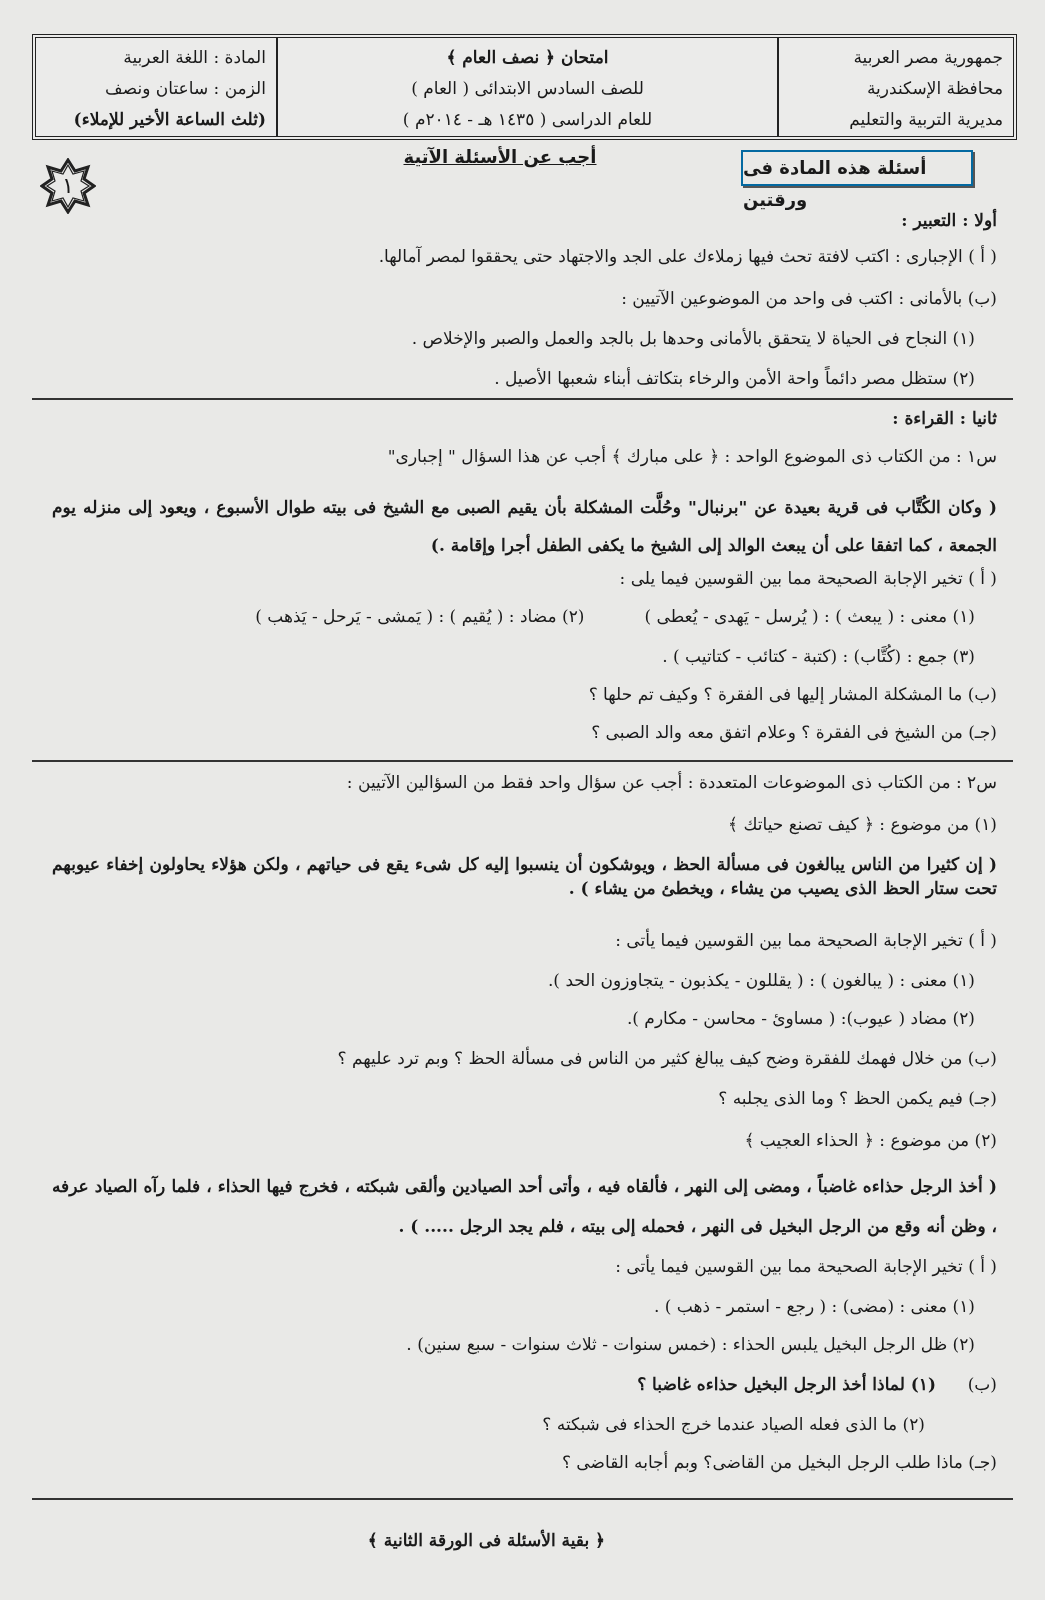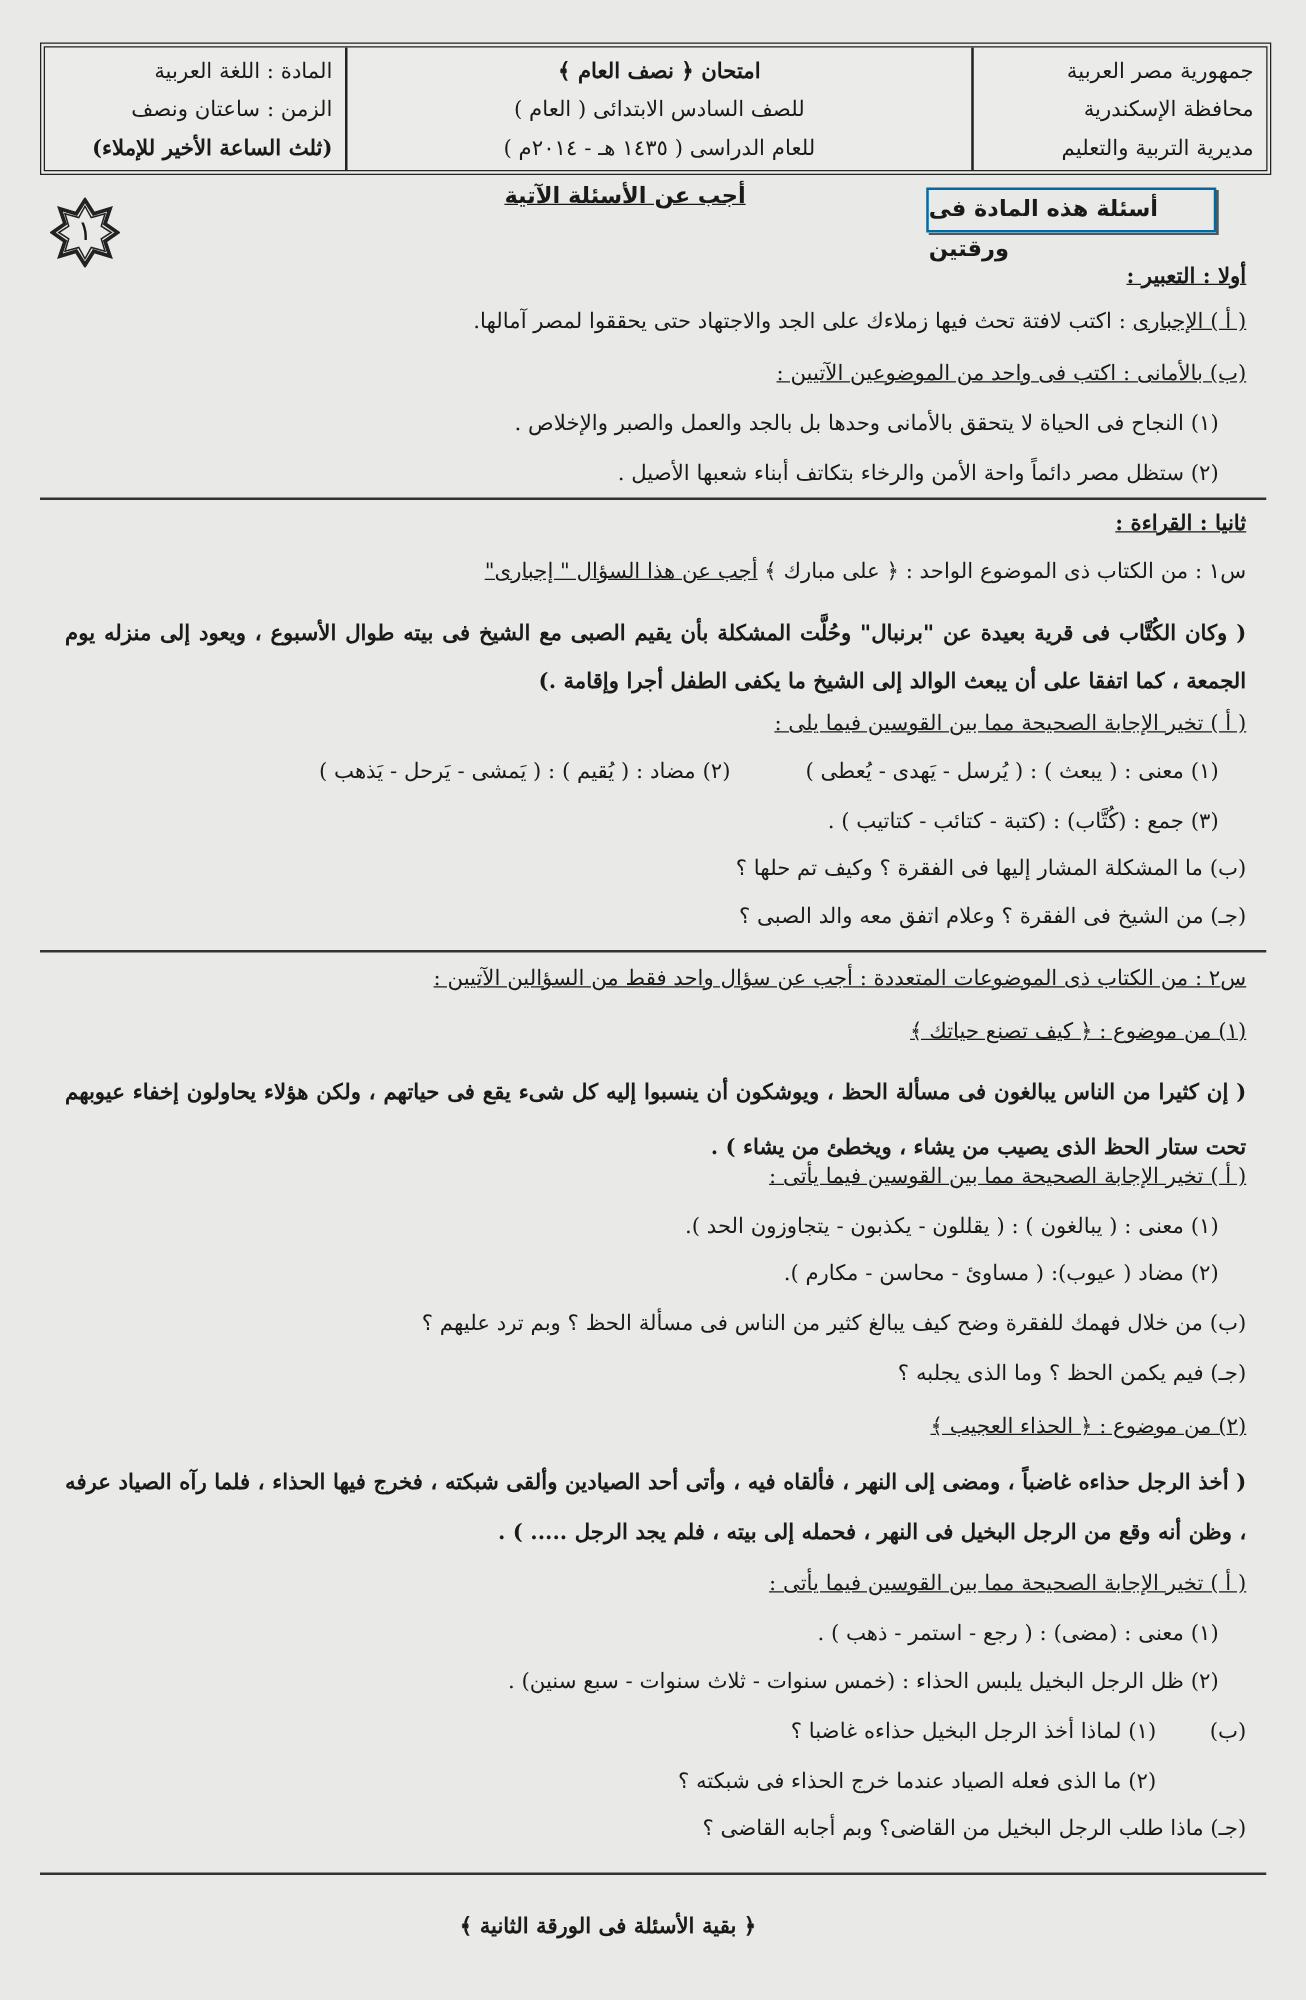--- a/index.html
+++ b/index.html
@@ -30,21 +30,21 @@
   .main-title {
     position:absolute; left:380px; top:146px; width:240px; text-align:center;
     font-size:18px; font-weight:bold; text-decoration:underline;
     font-family:"DejaVu Sans", sans-serif;
   }
   .star { position:absolute; left:40px; top:158px; width:56px; height:56px; }
   .star svg { width:100%; height:100%; }
   .star-num { position:absolute; left:0; top:0; width:56px; height:56px; text-align:center; line-height:56px; font-size:22px; direction:rtl; }
   .line { position:absolute; right:48px; font-size:17px; white-space:nowrap; }
   .line.wide { left:52px; white-space:normal; text-align:justify;font-weight:bold; }
-  .u { text-decoration:underline; }
+  .u { }
   .hr { position:absolute; left:32px; right:32px; height:0; border-top:2px solid #333; }
   .spacer { display:inline-block; width:60px; }
   .footer { position:absolute; right:440px; top:1530px; font-size:17px; font-weight:bold; }
 </style>
 </head>
 <body>
 
 <div class="page">
 
   <div class="header">
@@ -100,32 +100,32 @@
   <div class="line" style="top:646px; right:70px;">(٣) جمع : (كُتَّاب) : (كتبة - كتائب - كتاتيب ) .</div>
   <div class="line" style="top:684px;">(ب) ما المشكلة المشار إليها فى الفقرة ؟ وكيف تم حلها ؟</div>
   <div class="line" style="top:722px;">(جـ) من الشيخ فى الفقرة ؟ وعلام اتفق معه والد الصبى ؟</div>
 
   <div class="hr" style="top:760px;"></div>
 
   <div class="line" style="top:772px;">
     <span class="u">س٢ : من الكتاب ذى الموضوعات المتعددة : </span><span class="u">أجب عن سؤال واحد فقط من السؤالين الآتيين :</span>
   </div>
   <div class="line u" style="top:814px;">(١) من موضوع : ﴿ كيف تصنع حياتك ﴾</div>
-  <div class="line wide" style="top:852px; line-height:44px;">( إن كثيرا من الناس يبالغون فى مسألة الحظ ، ويوشكون أن ينسبوا إليه كل شىء يقع فى حياتهم ، ولكن هؤلاء يحاولون إخفاء عيوبهم تحت ستار الحظ الذى يصيب من يشاء ، ويخطئ من يشاء ) .</div>
+  <div class="line wide" style="top:852px; line-height:24px;">( إن كثيرا من الناس يبالغون فى مسألة الحظ ، ويوشكون أن ينسبوا إليه كل شىء يقع فى حياتهم ، ولكن هؤلاء يحاولون إخفاء عيوبهم تحت ستار الحظ الذى يصيب من يشاء ، ويخطئ من يشاء ) .</div>
   <div class="line u" style="top:930px;">( أ ) تخير الإجابة الصحيحة مما بين القوسين فيما يأتى :</div>
   <div class="line" style="top:970px; right:70px;">(١) معنى : ( يبالغون ) : ( يقللون - يكذبون - يتجاوزون الحد ).</div>
   <div class="line" style="top:1008px; right:70px;">(٢) مضاد ( عيوب): ( مساوئ - محاسن - مكارم ).</div>
   <div class="line" style="top:1048px;">(ب) من خلال فهمك للفقرة وضح كيف يبالغ كثير من الناس فى مسألة الحظ ؟ وبم ترد عليهم ؟</div>
   <div class="line" style="top:1088px;">(جـ) فيم يكمن الحظ ؟ وما الذى يجلبه ؟</div>
 
   <div class="line u" style="top:1130px;">(٢) من موضوع : ﴿ الحذاء العجيب ﴾</div>
   <div class="line wide" style="top:1166px; line-height:40px;">( أخذ الرجل حذاءه غاضباً ، ومضى إلى النهر ، فألقاه فيه ، وأتى أحد الصيادين وألقى شبكته ، فخرج فيها الحذاء ، فلما رآه الصياد عرفه ، وظن أنه وقع من الرجل البخيل فى النهر ، فحمله إلى بيته ، فلم يجد الرجل ..... ) .</div>
   <div class="line u" style="top:1256px;">( أ ) تخير الإجابة الصحيحة مما بين القوسين فيما يأتى :</div>
   <div class="line" style="top:1296px; right:70px;">(١) معنى : (مضى) : ( رجع - استمر - ذهب ) .</div>
   <div class="line" style="top:1334px; right:70px;">(٢) ظل الرجل البخيل يلبس الحذاء : (خمس سنوات - ثلاث سنوات - سبع سنين) .</div>
   <div class="line" style="top:1374px;">(ب)</div>
-  <div class="line" style="top:1374px; right:120px;">(١) لماذا أخذ الرجل البخيل حذاءه غاضبا ؟</div>
+  <div class="line" style="top:1374px; right:109px;font-weight:bold;">(١) لماذا أخذ الرجل البخيل حذاءه غاضبا ؟</div>
   <div class="line" style="top:1414px; right:120px;">(٢) ما الذى فعله الصياد عندما خرج الحذاء فى شبكته ؟</div>
   <div class="line" style="top:1452px;">(جـ) ماذا طلب الرجل البخيل من القاضى؟ وبم أجابه القاضى ؟</div>
 
   <div class="hr" style="top:1498px;"></div>
   <div class="footer">﴿ بقية الأسئلة فى الورقة الثانية ﴾</div>
 </div>
 
 </body></html>

